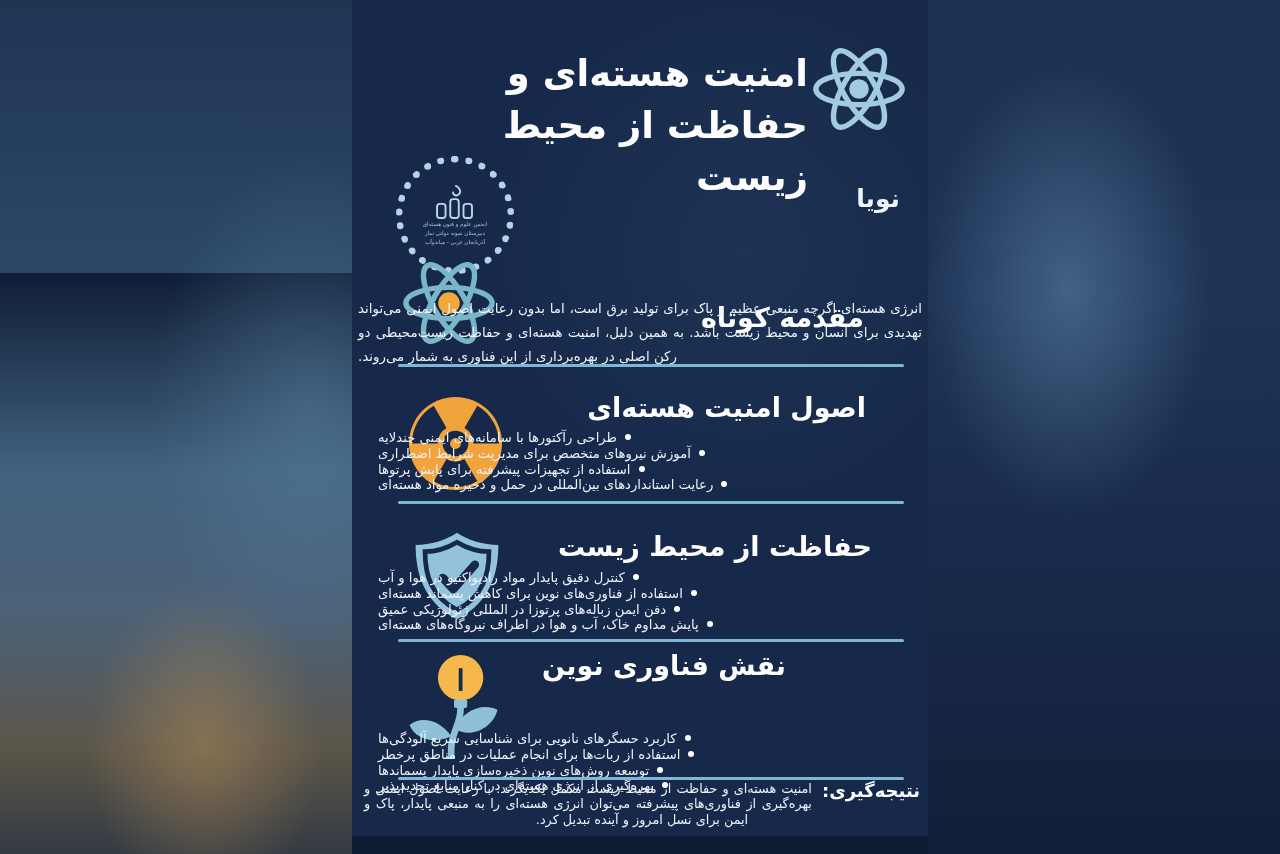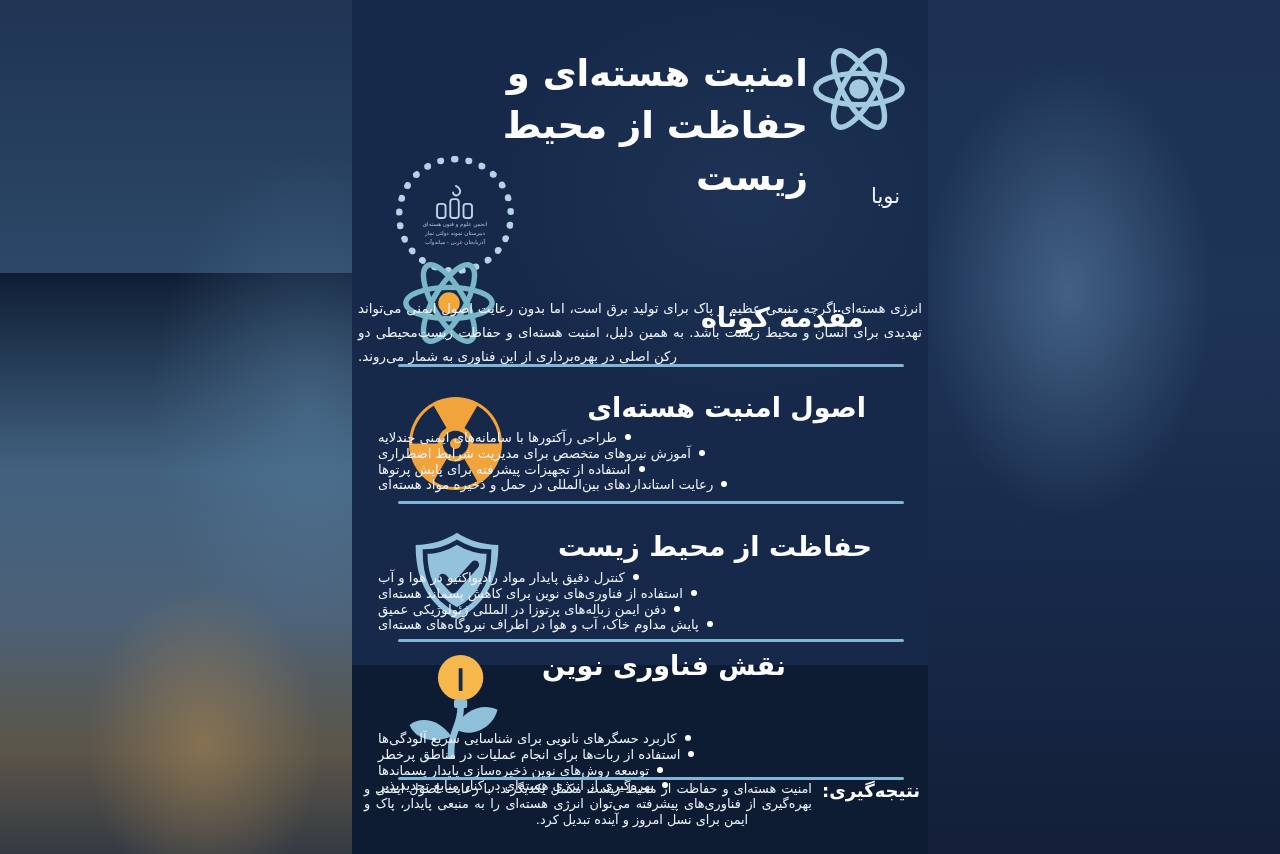--- a/index.html
+++ b/index.html
@@ -13,29 +13,29 @@
       radial-gradient(60% 40% at 88% 48%, rgba(96,138,172,.40), rgba(96,138,172,0) 75%),
       linear-gradient(180deg,#203454 0%,#2c4868 32%,#42628105 0%,#41617f 55%,#4c6177 72%,#5b5549 88%,#343b43 100%);
   }
   .bg-right{width:352px;height:854px;
     background:
       radial-gradient(55% 36% at 40% 34%, rgba(96,134,168,.55), rgba(96,134,168,0) 74%),
       linear-gradient(180deg,#1c3153 0%,#1e3457 35%,#182a4b 65%,#131f38 100%);
   }
 
   
-  .poster{position:relative;width:576px;height:665px;flex:0 0 576px;color:#f4f7fb;direction:rtl;
+  .poster{position:relative;width:576px;height:836px;flex:0 0 576px;color:#f4f7fb;direction:rtl;
     background:
       radial-gradient(60% 42% at 68% 30%, rgba(84,124,164,.12), rgba(84,124,164,0) 75%),
       #16294a;}
   .abs{position:absolute;}
 
   .title{top:48px;right:120px;left:40px;text-align:left;direction:rtl;
     font-size:37px;font-weight:bold;line-height:52px;color:#fdfdfd;text-align:right;}
-  .brand{top:184px;right:28px;font-size:21px;font-weight:normal;color:#eef4f9;}
+  .brand{top:184px;right:28px;font-size:25px;font-weight:bold;color:#eef4f9;}
 
   .logo{left:44px;top:156px;width:118px;height:118px;border:7px dotted #b6d2e6;border-radius:50%;
     box-sizing:border-box;display:flex;flex-direction:column;align-items:center;justify-content:center;gap:2px;}
   .logo-text{font-size:5.5px;line-height:7px;color:#a9c8dd;text-align:center;direction:rtl;}
 
   .icon-box svg{width:100%;height:100%;display:block;}
   .header-atom{right:20px;top:40px;width:98px;height:98px;}
   .s1-icon{left:48px;top:252px;width:98px;height:102px;}
   .s2-icon{left:54px;top:394px;width:99px;height:99px;}
   .s3-icon{left:58px;top:524px;width:94px;height:104px;}

